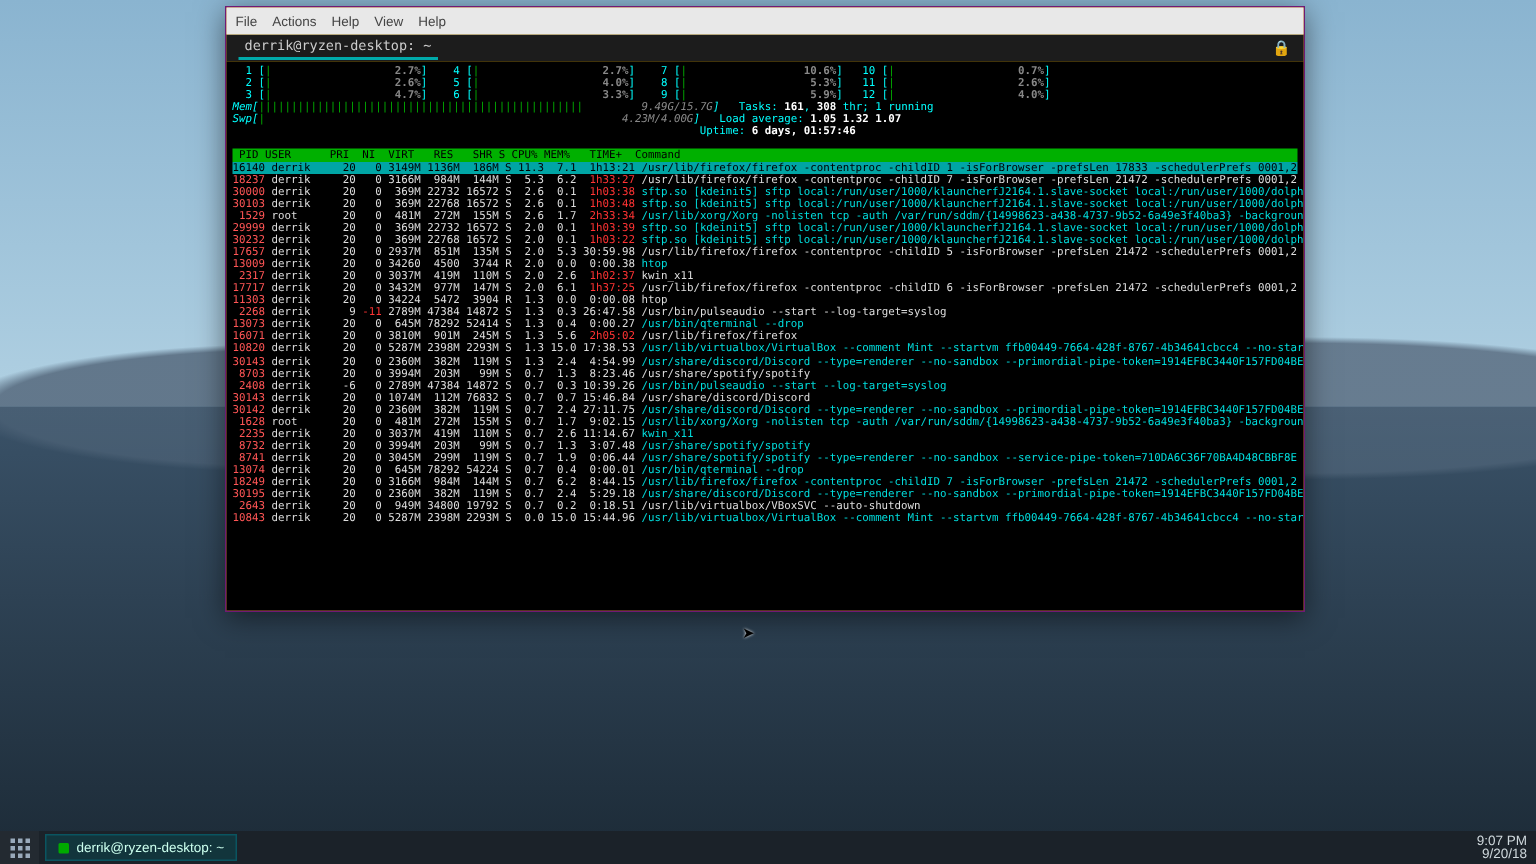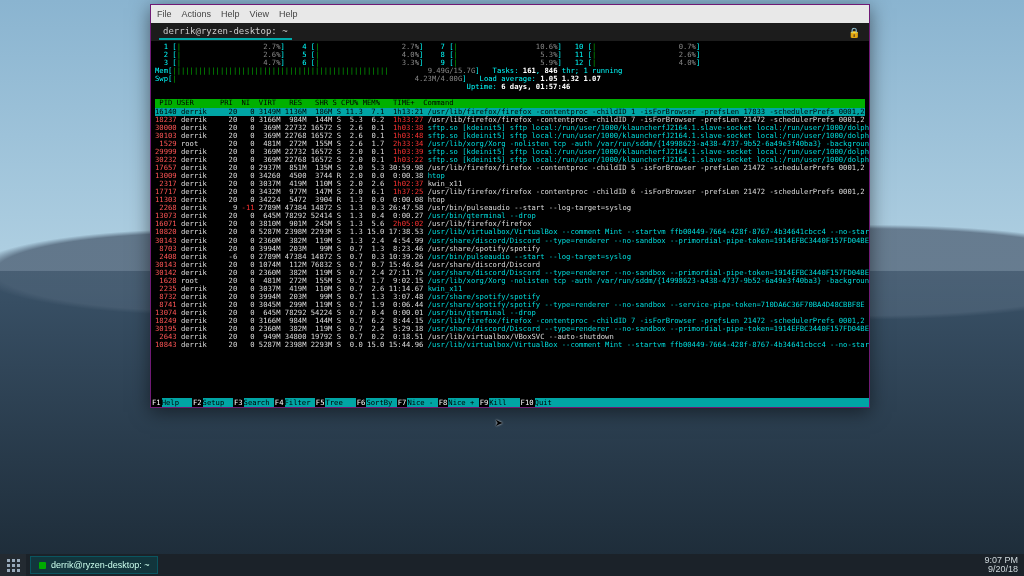--- a/index.html
+++ b/index.html
@@ -20,22 +20,22 @@
   
   .terminal{position:absolute;top:4px;left:150px;width:720px;height:404px;background:#eab308;border:1px solid #701a75;box-shadow:0 4px 18px rgba(0,0,0,.5);display:flex;flex-direction:column;}
   .titlebar{height:18px;background:#e8e8e8;color:#444;display:flex;align-items:center;padding:0 6px;font-size:9px;font-family:sans-serif;position:relative;}
   .menu{display:flex;gap:10px;}
   .menu span{cursor:default;}
   .tabbar{height:18px;background:#1c1c1c;display:flex;align-items:center;padding:0 8px;color:#ccc;font-size:9px;}
   .tabbar .tab{border-bottom:2px solid #0aa;padding:2px 4px;}
   .tabbar .lock{margin-left:auto;color:#ddd;font-size:10px;}
   .termbody{flex:1;background:#000;color:#0f0;padding:2px 4px;font-size:7.2px;line-height:1.12;white-space:pre;overflow:hidden;}
   .cpu-row{color:#0ff;}
-  .cpu-row .pct{color:#888;}
-  .mem-row{color:#0ff;}
+  .cpu-row .pct{color:#888;font-weight:bold;}
+  .mem-row{color:#0ff;font-style:italic;}
   .mem-row .bar{color:#0a0;}
   .mem-row .val{color:#888;}
   .info{color:#0ff;}
   .info b{color:#fff;}
   .hdr{background:#00b000;color:#000;display:block;}
   .hl{background:#00a5a5;color:#000;display:block;}
   .row{display:block;color:#ddd;}
   .row .pid{color:#f55;}
   .row .user{color:#ddd;}
   .row .cmd{color:#ddd;}
@@ -72,26 +72,25 @@
         <span>Help</span>
       </div>
   </div>
   <div class="tabbar">
     <span class="tab">derrik@ryzen-desktop: ~</span>
     <span class="lock">🔒</span>
   </div>
   <div class="termbody" id="termbody"> <span class="cpu-row"> 1 [<span style="color:#0a0">|</span>&nbsp;&nbsp;&nbsp;&nbsp;&nbsp;&nbsp;&nbsp;&nbsp;&nbsp;&nbsp;&nbsp;&nbsp;&nbsp;&nbsp;&nbsp;&nbsp;&nbsp;&nbsp;<span class="pct"> 2.7%</span>]</span>   <span class="cpu-row"> 4 [<span style="color:#0a0">|</span>&nbsp;&nbsp;&nbsp;&nbsp;&nbsp;&nbsp;&nbsp;&nbsp;&nbsp;&nbsp;&nbsp;&nbsp;&nbsp;&nbsp;&nbsp;&nbsp;&nbsp;&nbsp;<span class="pct"> 2.7%</span>]</span>   <span class="cpu-row"> 7 [<span style="color:#0a0">|</span>&nbsp;&nbsp;&nbsp;&nbsp;&nbsp;&nbsp;&nbsp;&nbsp;&nbsp;&nbsp;&nbsp;&nbsp;&nbsp;&nbsp;&nbsp;&nbsp;&nbsp;&nbsp;<span class="pct">10.6%</span>]</span>   <span class="cpu-row">10 [<span style="color:#0a0">|</span>&nbsp;&nbsp;&nbsp;&nbsp;&nbsp;&nbsp;&nbsp;&nbsp;&nbsp;&nbsp;&nbsp;&nbsp;&nbsp;&nbsp;&nbsp;&nbsp;&nbsp;&nbsp;<span class="pct"> 0.7%</span>]</span>   
  <span class="cpu-row"> 2 [<span style="color:#0a0">|</span>&nbsp;&nbsp;&nbsp;&nbsp;&nbsp;&nbsp;&nbsp;&nbsp;&nbsp;&nbsp;&nbsp;&nbsp;&nbsp;&nbsp;&nbsp;&nbsp;&nbsp;&nbsp;<span class="pct"> 2.6%</span>]</span>   <span class="cpu-row"> 5 [<span style="color:#0a0">|</span>&nbsp;&nbsp;&nbsp;&nbsp;&nbsp;&nbsp;&nbsp;&nbsp;&nbsp;&nbsp;&nbsp;&nbsp;&nbsp;&nbsp;&nbsp;&nbsp;&nbsp;&nbsp;<span class="pct"> 4.0%</span>]</span>   <span class="cpu-row"> 8 [<span style="color:#0a0">|</span>&nbsp;&nbsp;&nbsp;&nbsp;&nbsp;&nbsp;&nbsp;&nbsp;&nbsp;&nbsp;&nbsp;&nbsp;&nbsp;&nbsp;&nbsp;&nbsp;&nbsp;&nbsp;<span class="pct"> 5.3%</span>]</span>   <span class="cpu-row">11 [<span style="color:#0a0">|</span>&nbsp;&nbsp;&nbsp;&nbsp;&nbsp;&nbsp;&nbsp;&nbsp;&nbsp;&nbsp;&nbsp;&nbsp;&nbsp;&nbsp;&nbsp;&nbsp;&nbsp;&nbsp;<span class="pct"> 2.6%</span>]</span>   
  <span class="cpu-row"> 3 [<span style="color:#0a0">|</span>&nbsp;&nbsp;&nbsp;&nbsp;&nbsp;&nbsp;&nbsp;&nbsp;&nbsp;&nbsp;&nbsp;&nbsp;&nbsp;&nbsp;&nbsp;&nbsp;&nbsp;&nbsp;<span class="pct"> 4.7%</span>]</span>   <span class="cpu-row"> 6 [<span style="color:#0a0">|</span>&nbsp;&nbsp;&nbsp;&nbsp;&nbsp;&nbsp;&nbsp;&nbsp;&nbsp;&nbsp;&nbsp;&nbsp;&nbsp;&nbsp;&nbsp;&nbsp;&nbsp;&nbsp;<span class="pct"> 3.3%</span>]</span>   <span class="cpu-row"> 9 [<span style="color:#0a0">|</span>&nbsp;&nbsp;&nbsp;&nbsp;&nbsp;&nbsp;&nbsp;&nbsp;&nbsp;&nbsp;&nbsp;&nbsp;&nbsp;&nbsp;&nbsp;&nbsp;&nbsp;&nbsp;<span class="pct"> 5.9%</span>]</span>   <span class="cpu-row">12 [<span style="color:#0a0">|</span>&nbsp;&nbsp;&nbsp;&nbsp;&nbsp;&nbsp;&nbsp;&nbsp;&nbsp;&nbsp;&nbsp;&nbsp;&nbsp;&nbsp;&nbsp;&nbsp;&nbsp;&nbsp;<span class="pct"> 4.0%</span>]</span>   
-<span class="mem-row">Mem[<span class="bar">||||||||||||||||||||||||||||||||||||||||||||||||||</span>         <span class="val">9.49G/15.7G</span>]</span>   <span class="info">Tasks: <b><b>1</b>61</b>, <b>846</b> thr; 1 running</span>
+<span class="mem-row">Mem[<span class="bar">||||||||||||||||||||||||||||||||||||||||||||||||||</span>         <span class="val">9.49G/15.7G</span>]</span>   <span class="info">Tasks: <b><b>1</b>61</b>, <b>308</b> thr; 1 running</span>
 <span class="mem-row">Swp[<span class="bar">|</span>&nbsp;&nbsp;&nbsp;&nbsp;&nbsp;&nbsp;&nbsp;&nbsp;&nbsp;&nbsp;&nbsp;&nbsp;&nbsp;&nbsp;&nbsp;&nbsp;&nbsp;&nbsp;&nbsp;&nbsp;&nbsp;&nbsp;&nbsp;&nbsp;&nbsp;&nbsp;&nbsp;&nbsp;&nbsp;&nbsp;&nbsp;&nbsp;&nbsp;&nbsp;&nbsp;&nbsp;&nbsp;&nbsp;&nbsp;&nbsp;&nbsp;&nbsp;&nbsp;&nbsp;&nbsp;&nbsp;&nbsp;&nbsp;&nbsp;&nbsp;&nbsp;&nbsp;&nbsp;&nbsp;&nbsp;<span class="val">4.23M/4.00G</span>]</span>   <span class="info">Load average: <b>1.05</b> <b>1.32</b> <b>1.07</b></span>
                                                                         <span class="info">Uptime: <b>6 days, 01:57:46</b></span>
 
 <span class="hdr"> PID USER      PRI  NI  VIRT   RES   SHR S CPU% MEM%   TIME+  Command                                        </span><span class="hl">16140 derrik     20   0 3149M 1136M  186M S 11.3  7.1  1h13:21 /usr/lib/firefox/firefox -contentproc -childID 1 -isForBrowser -prefsLen 17833 -schedulerPrefs 0001,2</span><span class="row"><span class="pid">18237</span> <span class="user">derrik   </span>  20   0 3166M  984M  144M S  5.3  6.2 <span class="t-red"> 1h33:27</span> <span class="cmd">/usr/lib/firefox/firefox -contentproc -childID 7 -isForBrowser -prefsLen 21472 -schedulerPrefs 0001,2</span></span><span class="row"><span class="pid">30000</span> <span class="user">derrik   </span>  20   0  369M 22732 16572 S  2.6  0.1 <span class="t-red"> 1h03:38</span> <span class="cmd-cyan">sftp.so [kdeinit5] sftp local:/run/user/1000/klauncherfJ2164.1.slave-socket local:/run/user/1000/dolph</span></span><span class="row"><span class="pid">30103</span> <span class="user">derrik   </span>  20   0  369M 22768 16572 S  2.6  0.1 <span class="t-red"> 1h03:48</span> <span class="cmd-cyan">sftp.so [kdeinit5] sftp local:/run/user/1000/klauncherfJ2164.1.slave-socket local:/run/user/1000/dolph</span></span><span class="row"><span class="pid"> 1529</span> <span class="user">root     </span>  20   0  481M  272M  155M S  2.6  1.7 <span class="t-red"> 2h33:34</span> <span class="cmd-cyan">/usr/lib/xorg/Xorg -nolisten tcp -auth /var/run/sddm/{14998623-a438-4737-9b52-6a49e3f40ba3} -backgroun</span></span><span class="row"><span class="pid">29999</span> <span class="user">derrik   </span>  20   0  369M 22732 16572 S  2.0  0.1 <span class="t-red"> 1h03:39</span> <span class="cmd-cyan">sftp.so [kdeinit5] sftp local:/run/user/1000/klauncherfJ2164.1.slave-socket local:/run/user/1000/dolph</span></span><span class="row"><span class="pid">30232</span> <span class="user">derrik   </span>  20   0  369M 22768 16572 S  2.0  0.1 <span class="t-red"> 1h03:22</span> <span class="cmd-cyan">sftp.so [kdeinit5] sftp local:/run/user/1000/klauncherfJ2164.1.slave-socket local:/run/user/1000/dolph</span></span><span class="row"><span class="pid">17657</span> <span class="user">derrik   </span>  20   0 2937M  851M  135M S  2.0  5.3 <span class="">30:59.98</span> <span class="cmd">/usr/lib/firefox/firefox -contentproc -childID 5 -isForBrowser -prefsLen 21472 -schedulerPrefs 0001,2</span></span><span class="row"><span class="pid">13009</span> <span class="user">derrik   </span>  20   0 34260  4500  3744 R  2.0  0.0 <span class=""> 0:00.38</span> <span class="cmd-cyan">htop</span></span><span class="row"><span class="pid"> 2317</span> <span class="user">derrik   </span>  20   0 3037M  419M  110M S  2.0  2.6 <span class="t-red"> 1h02:37</span> <span class="cmd">kwin_x11</span></span><span class="row"><span class="pid">17717</span> <span class="user">derrik   </span>  20   0 3432M  977M  147M S  2.0  6.1 <span class="t-red"> 1h37:25</span> <span class="cmd">/usr/lib/firefox/firefox -contentproc -childID 6 -isForBrowser -prefsLen 21472 -schedulerPrefs 0001,2</span></span><span class="row"><span class="pid">11303</span> <span class="user">derrik   </span>  20   0 34224  5472  3904 R  1.3  0.0 <span class=""> 0:00.08</span> <span class="cmd">htop</span></span><span class="row"><span class="pid"> 2268</span> <span class="user">derrik   </span>   9 <span class="nice-red">-11</span> 2789M 47384 14872 S  1.3  0.3 <span class="">26:47.58</span> <span class="cmd">/usr/bin/pulseaudio --start --log-target=syslog</span></span><span class="row"><span class="pid">13073</span> <span class="user">derrik   </span>  20   0  645M 78292 52414 S  1.3  0.4 <span class=""> 0:00.27</span> <span class="cmd-cyan">/usr/bin/qterminal --drop</span></span><span class="row"><span class="pid">16071</span> <span class="user">derrik   </span>  20   0 3810M  901M  245M S  1.3  5.6 <span class="t-red"> 2h05:02</span> <span class="cmd">/usr/lib/firefox/firefox</span></span><span class="row"><span class="pid">10820</span> <span class="user">derrik   </span>  20   0 5287M 2398M 2293M S  1.3 15.0 <span class="">17:38.53</span> <span class="cmd-cyan">/usr/lib/virtualbox/VirtualBox --comment Mint --startvm ffb00449-7664-428f-8767-4b34641cbcc4 --no-star</span></span><span class="row"><span class="pid">30143</span> <span class="user">derrik   </span>  20   0 2360M  382M  119M S  1.3  2.4 <span class=""> 4:54.99</span> <span class="cmd-cyan">/usr/share/discord/Discord --type=renderer --no-sandbox --primordial-pipe-token=1914EFBC3440F157FD04BE</span></span><span class="row"><span class="pid"> 8703</span> <span class="user">derrik   </span>  20   0 3994M  203M   99M S  0.7  1.3 <span class=""> 8:23.46</span> <span class="cmd">/usr/share/spotify/spotify</span></span><span class="row"><span class="pid"> 2408</span> <span class="user">derrik   </span>  -6   0 2789M 47384 14872 S  0.7  0.3 <span class="">10:39.26</span> <span class="cmd-cyan">/usr/bin/pulseaudio --start --log-target=syslog</span></span><span class="row"><span class="pid">30143</span> <span class="user">derrik   </span>  20   0 1074M  112M 76832 S  0.7  0.7 <span class="">15:46.84</span> <span class="cmd">/usr/share/discord/Discord</span></span><span class="row"><span class="pid">30142</span> <span class="user">derrik   </span>  20   0 2360M  382M  119M S  0.7  2.4 <span class="">27:11.75</span> <span class="cmd-cyan">/usr/share/discord/Discord --type=renderer --no-sandbox --primordial-pipe-token=1914EFBC3440F157FD04BE</span></span><span class="row"><span class="pid"> 1628</span> <span class="user">root     </span>  20   0  481M  272M  155M S  0.7  1.7 <span class=""> 9:02.15</span> <span class="cmd-cyan">/usr/lib/xorg/Xorg -nolisten tcp -auth /var/run/sddm/{14998623-a438-4737-9b52-6a49e3f40ba3} -backgroun</span></span><span class="row"><span class="pid"> 2235</span> <span class="user">derrik   </span>  20   0 3037M  419M  110M S  0.7  2.6 <span class="">11:14.67</span> <span class="cmd-cyan">kwin_x11</span></span><span class="row"><span class="pid"> 8732</span> <span class="user">derrik   </span>  20   0 3994M  203M   99M S  0.7  1.3 <span class=""> 3:07.48</span> <span class="cmd-cyan">/usr/share/spotify/spotify</span></span><span class="row"><span class="pid"> 8741</span> <span class="user">derrik   </span>  20   0 3045M  299M  119M S  0.7  1.9 <span class=""> 0:06.44</span> <span class="cmd-cyan">/usr/share/spotify/spotify --type=renderer --no-sandbox --service-pipe-token=710DA6C36F70BA4D48CBBF8E</span></span><span class="row"><span class="pid">13074</span> <span class="user">derrik   </span>  20   0  645M 78292 54224 S  0.7  0.4 <span class=""> 0:00.01</span> <span class="cmd-cyan">/usr/bin/qterminal --drop</span></span><span class="row"><span class="pid">18249</span> <span class="user">derrik   </span>  20   0 3166M  984M  144M S  0.7  6.2 <span class=""> 8:44.15</span> <span class="cmd-cyan">/usr/lib/firefox/firefox -contentproc -childID 7 -isForBrowser -prefsLen 21472 -schedulerPrefs 0001,2</span></span><span class="row"><span class="pid">30195</span> <span class="user">derrik   </span>  20   0 2360M  382M  119M S  0.7  2.4 <span class=""> 5:29.18</span> <span class="cmd-cyan">/usr/share/discord/Discord --type=renderer --no-sandbox --primordial-pipe-token=1914EFBC3440F157FD04BE</span></span><span class="row"><span class="pid"> 2643</span> <span class="user">derrik   </span>  20   0  949M 34800 19792 S  0.7  0.2 <span class=""> 0:18.51</span> <span class="cmd">/usr/lib/virtualbox/VBoxSVC --auto-shutdown</span></span><span class="row"><span class="pid">10843</span> <span class="user">derrik   </span>  20   0 5287M 2398M 2293M S  0.0 15.0 <span class="">15:44.96</span> <span class="cmd-cyan">/usr/lib/virtualbox/VirtualBox --comment Mint --startvm ffb00449-7664-428f-8767-4b34641cbcc4 --no-star</span></span></div>
-  <div class="footer" id="footer"><span class="fk">F1</span>Help   <span class="fk">F2</span>Setup  <span class="fk">F3</span>Search <span class="fk">F4</span>Filter <span class="fk">F5</span>Tree   <span class="fk">F6</span>SortBy <span class="fk">F7</span>Nice - <span class="fk">F8</span>Nice + <span class="fk">F9</span>Kill   <span class="fk">F10</span>Quit   </div>
 </div>
 
 <div class="cursor">➤</div>
 
 <div class="taskbar">
   <div class="launcher">
     <span class="grid">
         <i></i>
         <i></i>
         <i></i>

